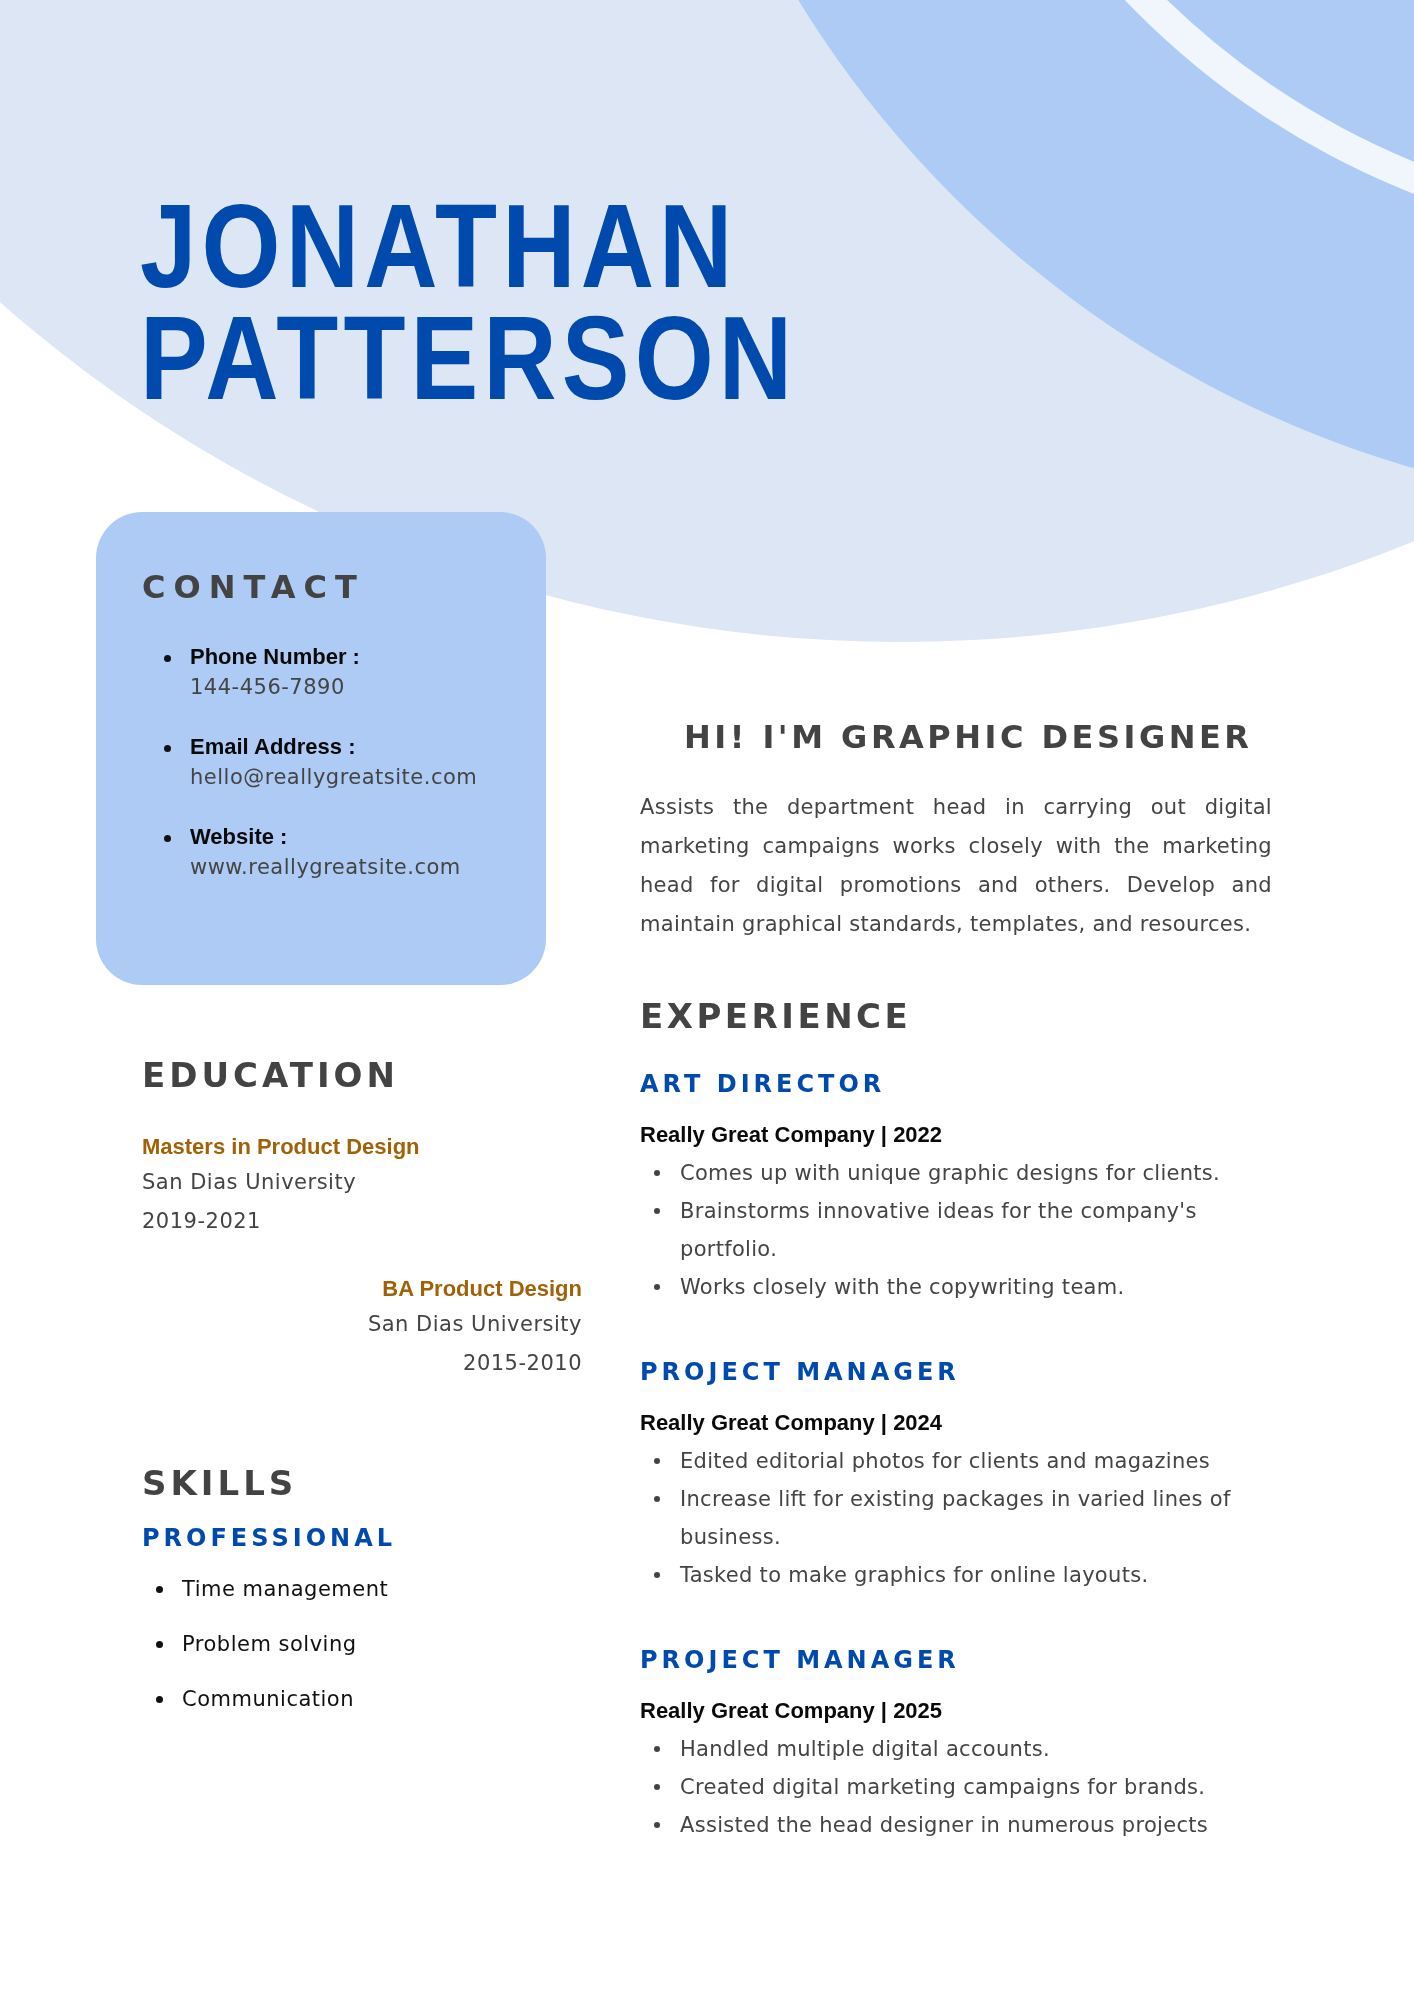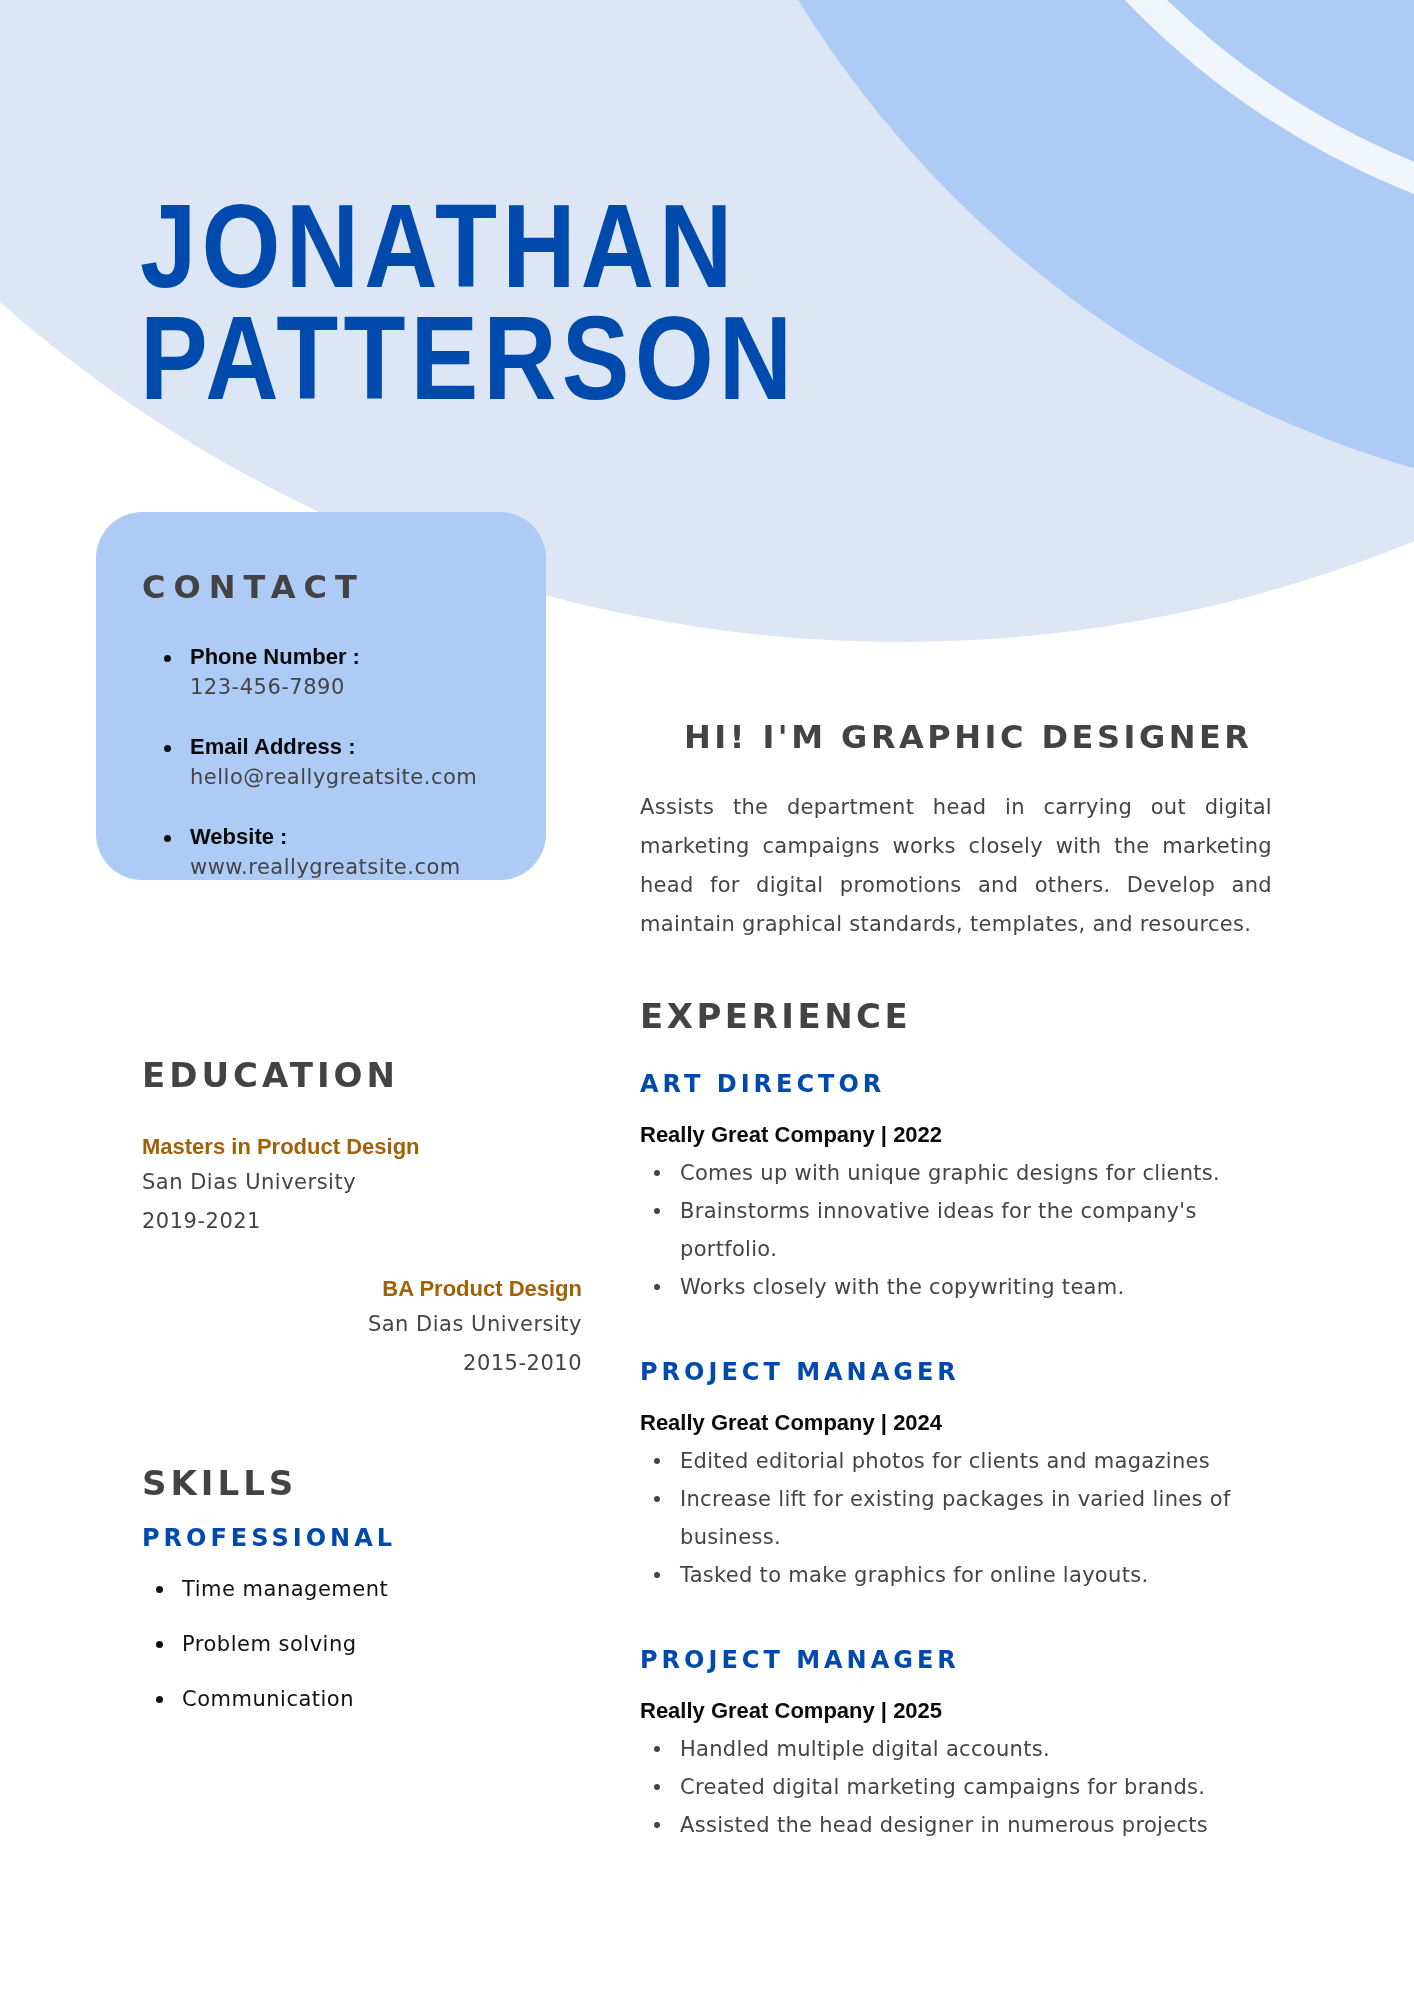--- a/index.html
+++ b/index.html
@@ -11,21 +11,21 @@
   .name {
     left: 140px; top: 190px;
     font-family: "Liberation Sans", sans-serif;
     font-weight: 700; color: #004aad;
     font-size: 118px; line-height: 112px; letter-spacing: 6px;
     transform: scaleX(0.86); transform-origin: left top;
   }
   .name div { white-space: nowrap; }
 
   .contact-box {
-    left: 96px; top: 512px; width: 450px; height: 368px;
+    left: 96px; top: 512px; width: 450px; height: 473px;
     background: #aecbf6; border-radius: 46px;
   }
   .h-dark {
     font-family: "DejaVu Sans", sans-serif; font-weight: 700;
     color: #434343; letter-spacing: 4px;
   }
   .contact-title { position: absolute; left: 46px; top: 56px; font-size: 32px; letter-spacing: 8px; }
   .contact-list { position: absolute; left: 46px; top: 130px; width: 390px; list-style: none; }
   .contact-item { position: relative; padding-left: 48px; margin-bottom: 30px; }
   .bullet { position: absolute; width: 7px; height: 7px; border-radius: 50%; background: #111; }
@@ -75,21 +75,21 @@
   <div>JONATHAN</div>
   <div>PATTERSON</div>
 </div>
 
 <div class="layer contact-box">
   <div class="h-dark contact-title">CONTACT</div>
   <ul class="contact-list">
     <li class="contact-item">
       <span class="bullet"></span>
       <span class="contact-label">Phone Number :</span>
-      <span class="contact-value">123-456-7890</span>
+      <span class="contact-value">144-456-7890</span>
     </li>
     <li class="contact-item">
       <span class="bullet"></span>
       <span class="contact-label">Email Address :</span>
       <span class="contact-value">hello@reallygreatsite.com</span>
     </li>
     <li class="contact-item">
       <span class="bullet"></span>
       <span class="contact-label">Website  :</span>
       <span class="contact-value">www.reallygreatsite.com</span>

